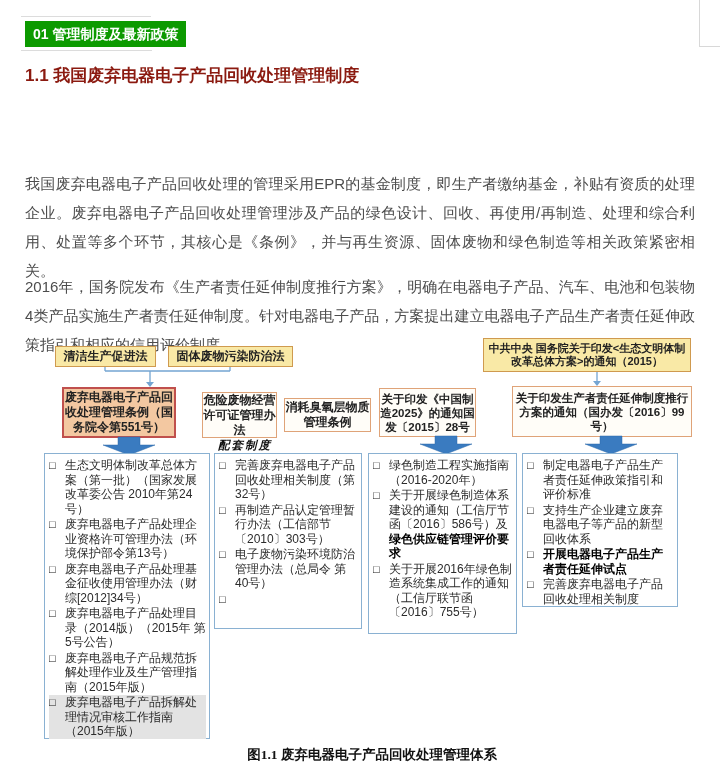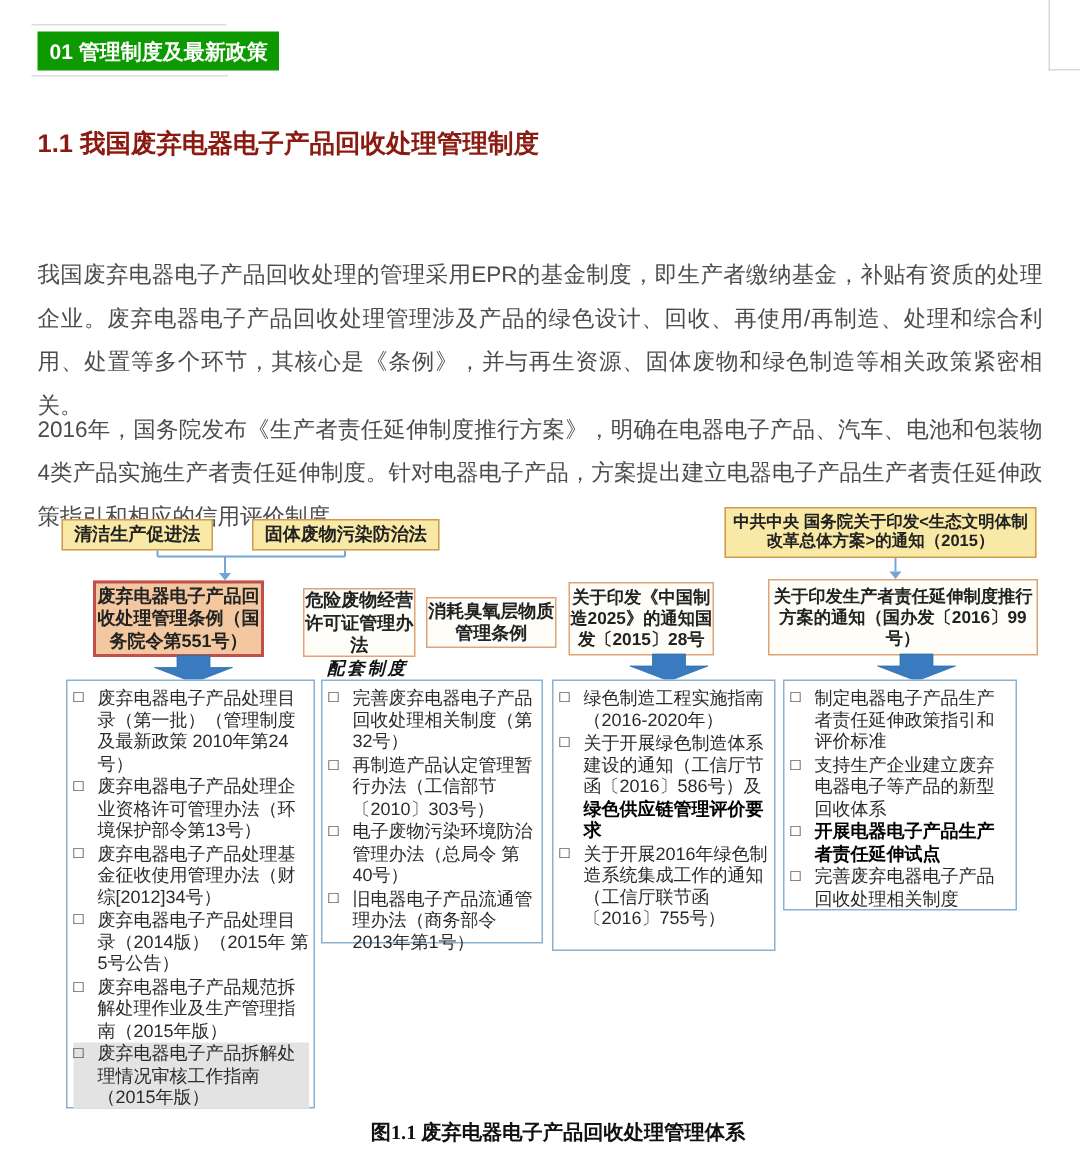--- a/index.html
+++ b/index.html
@@ -10,35 +10,35 @@
   .rule-top{left:21px;top:16px;width:130px;}
   .rule-bottom{left:21px;top:50px;width:131px;}
 
   .badge{position:absolute;left:25px;top:21px;height:26px;line-height:26px;
          padding:0 8px;background:var(--badge-green);color:#fff;
          font-size:14px;font-weight:bold;}
 
   .corner{position:absolute;left:699px;top:0;width:20px;height:46px;
           border-left:1px solid #d8d8d8;border-bottom:1px solid #d8d8d8;}
 
-  .heading{position:absolute;left:25px;top:84px;margin:0;
+  .heading{position:absolute;left:25px;top:64px;margin:0;
            font-size:17px;font-weight:bold;color:var(--heading-red);}
 
   .para{position:absolute;left:25px;width:670px;margin:0;
         font-size:15px;line-height:29px;color:var(--body-text);text-align:justify;}
   .p1{top:126px;margin-top:43px;}
   .p2{top:248px;margin-top:24px;}
 
   .diagram{position:absolute;left:0;top:338px;width:720px;height:408px;}
   .connectors{position:absolute;left:0;top:0;width:720px;height:408px;pointer-events:none;}
 
   .dbox{position:absolute;box-sizing:border-box;display:flex;align-items:center;
         justify-content:center;text-align:center;font-weight:bold;color:#222;}
   .ybox{background:var(--yellow-fill);border:1px solid var(--yellow-border);font-size:12px;}
-  .t1{left:41px;top:8px;width:101px;height:21px;}
+  .t1{left:55px;top:8px;width:101px;height:21px;}
   .t2{left:168px;top:8px;width:125px;height:21px;}
   .t3{left:483px;top:0;width:208px;height:34px;font-size:11px;line-height:13px;}
 
   .h1{left:62px;top:49px;width:114px;height:51px;background:var(--salmon-fill);
       border:2px solid var(--salmon-border);font-size:12px;line-height:15px;}
   .wbox{background:var(--notice-fill);border:1px solid var(--notice-border);
         font-size:12px;line-height:15px;}
   .h2{left:202px;top:54px;width:75px;height:46px;}
   .h3{left:284px;top:60px;width:87px;height:34px;}
   .h4{left:379px;top:50px;width:97px;height:49px;font-size:11.5px;line-height:14px;}
@@ -107,21 +107,21 @@
       <g fill="#3a7bc0" stroke="#2f6aa8" stroke-width="0.5">
         <polygon points="118,99 140,99 140,107 155,107 129,117 103,107 118,107"></polygon>
         <polygon points="435,98 457,98 457,106 472,106 446,116 420,106 435,106"></polygon>
         <polygon points="600,98 622,98 622,106 637,106 611,116 585,106 600,106"></polygon>
       </g>
     </svg>
 
     <div class="lcol c1">
         <div class="li">
           <span class="bullet">□</span>
-          <span class="txt">废弃电器电子产品处理目录（第一批）（管理制度及最新政策 2010年第24号）</span>
+          <span class="txt">生态文明体制改革总体方案（第一批）（国家发展改革委公告 2010年第24号）</span>
         </div>
         <div class="li">
           <span class="bullet">□</span>
           <span class="txt">废弃电器电子产品处理企业资格许可管理办法（环境保护部令第13号）</span>
         </div>
         <div class="li">
           <span class="bullet">□</span>
           <span class="txt">废弃电器电子产品处理基金征收使用管理办法（财综[2012]34号）</span>
         </div>
         <div class="li">
@@ -145,21 +145,20 @@
         <div class="li">
           <span class="bullet">□</span>
           <span class="txt">再制造产品认定管理暂行办法（工信部节〔2010〕303号）</span>
         </div>
         <div class="li">
           <span class="bullet">□</span>
           <span class="txt">电子废物污染环境防治管理办法（总局令 第40号）</span>
         </div>
         <div class="li">
           <span class="bullet">□</span>
-          <span class="txt">旧电器电子产品流通管理办法（商务部令 2013年第1号）</span>
         </div>
       </div>
     <div class="lcol c3">
         <div class="li">
           <span class="bullet">□</span>
           <span class="txt">绿色制造工程实施指南（2016-2020年）</span>
         </div>
         <div class="li">
           <span class="bullet">□</span>
           <span class="txt">关于开展绿色制造体系建设的通知（工信厅节函〔2016〕586号）及<b>绿色供应链管理评价要求</b></span>

